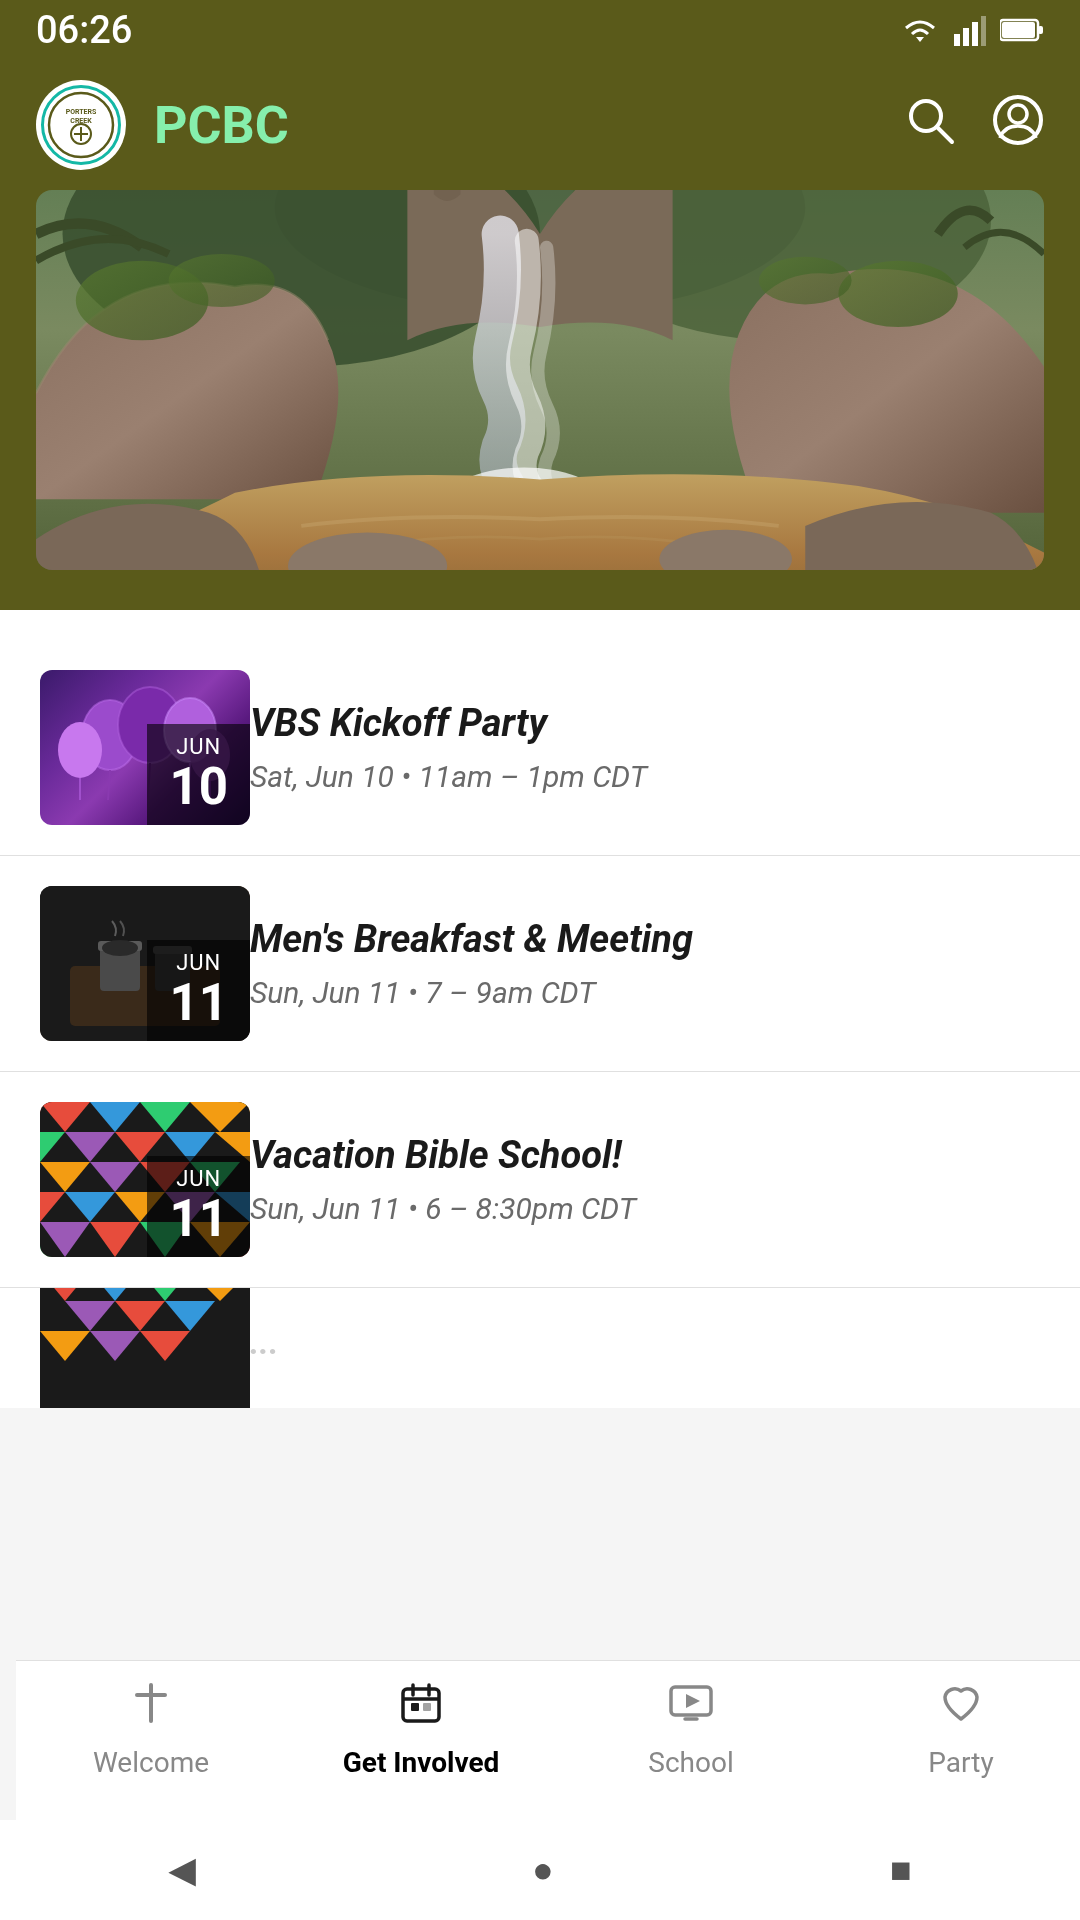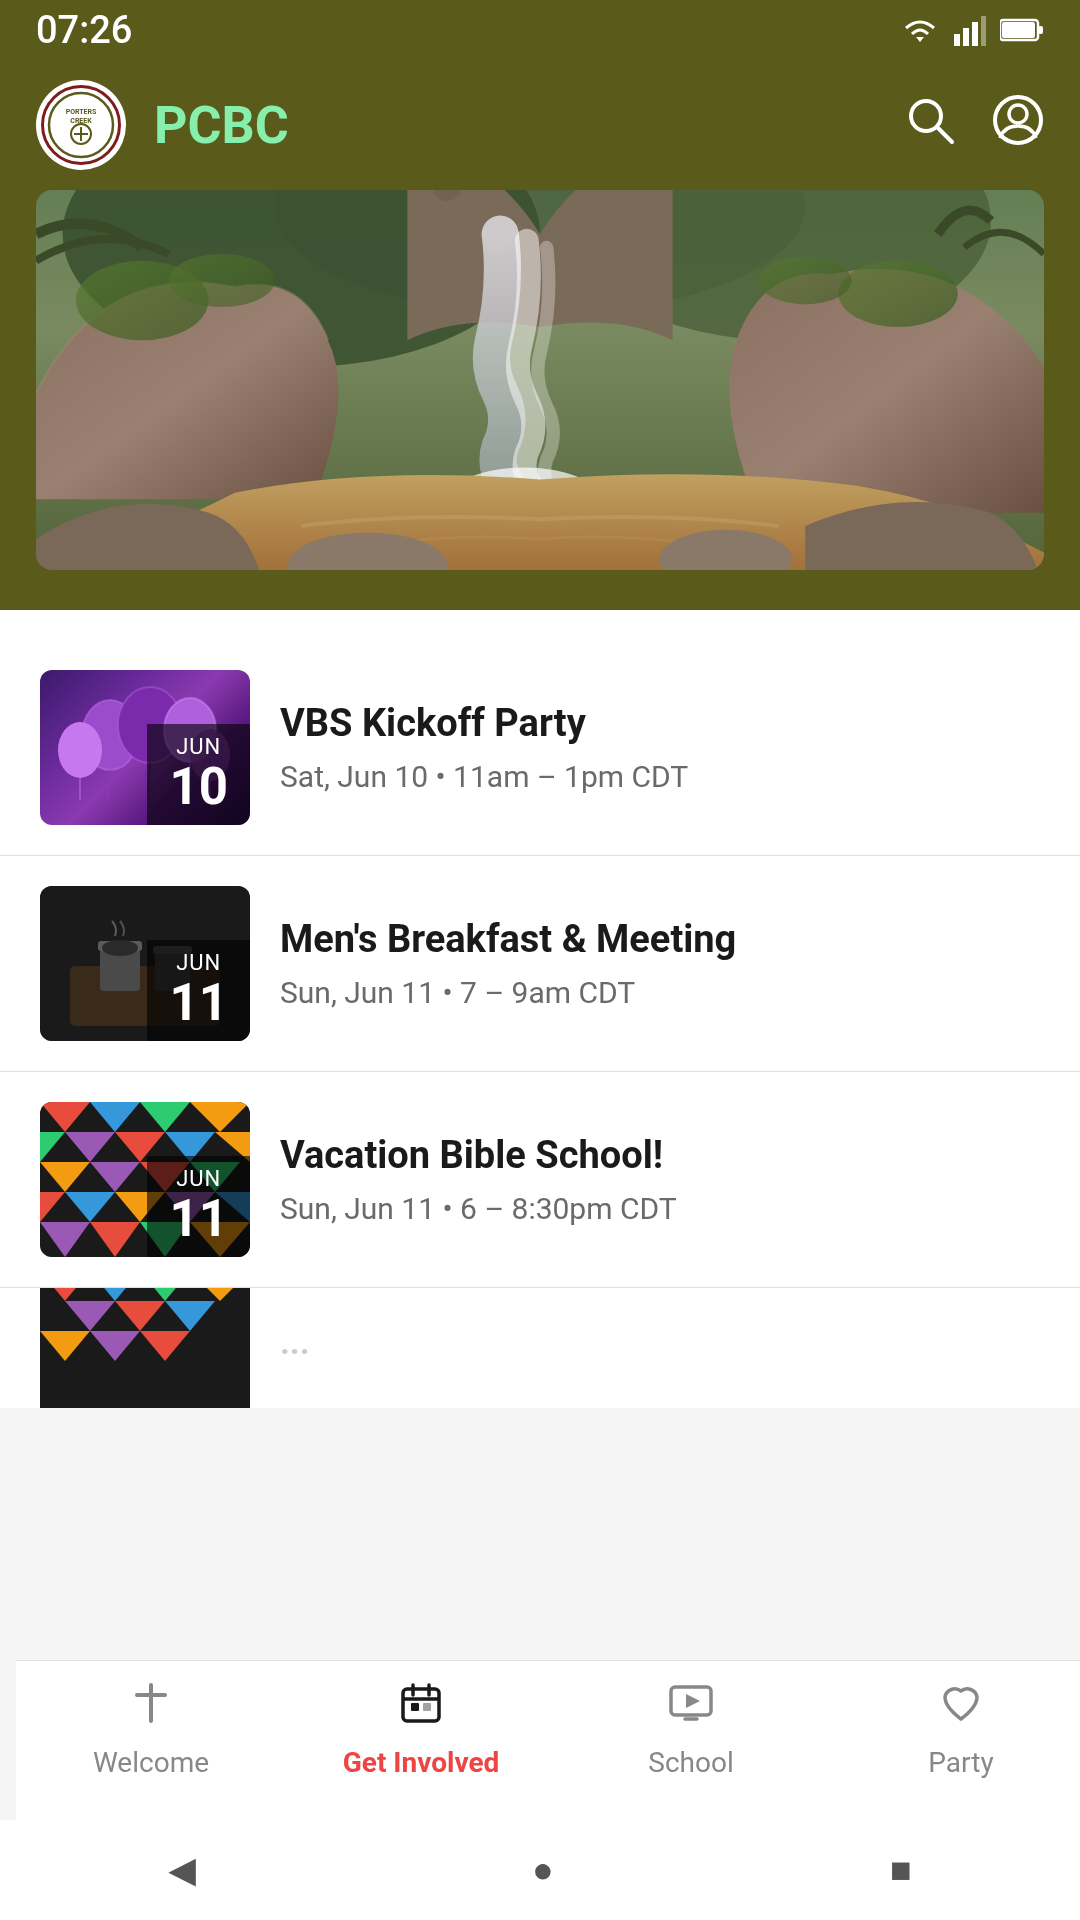--- a/index.html
+++ b/index.html
@@ -53,21 +53,21 @@
       display: flex;
       align-items: center;
       justify-content: center;
       overflow: hidden;
       flex-shrink: 0;
     }
     .logo-inner {
       width: 80px;
       height: 80px;
       border-radius: 50%;
-      border: 3px solid #7f1d1d;
+      border: 3px solid #14b8a6;
       display: flex;
       align-items: center;
       justify-content: center;
       font-size: 10px;
       color: #5a5a1a;
       text-align: left;
       line-height: 1.1;
       font-weight: bold;
     }
     .header-title {
@@ -163,21 +163,21 @@
       background: linear-gradient(135deg, #e74c3c 0%, #3498db 20%, #2ecc71 40%, #f39c12 60%, #9b59b6 80%, #e74c3c 100%);
     }
 
     
     .thumb-partial {
       background: linear-gradient(135deg, #e74c3c 0%, #3498db 20%, #2ecc71 40%, #f39c12 60%, #9b59b6 80%, #e74c3c 100%);
     }
 
     .event-info {
       flex: 1;
-      padding-left: 30px;
+      font-style: italic;
     }
     .event-title {
       font-size: 38px;
       font-weight: 700;
       color: #1a1a1a;
       line-height: 1.2;
       margin-bottom: 12px;
     }
     .event-time {
       font-size: 30px;
@@ -207,21 +207,21 @@
       flex: 1;
       display: flex;
       flex-direction: column;
       align-items: center;
       justify-content: center;
       gap: 10px;
       cursor: pointer;
       padding: 20px 0;
     }
     .nav-item.active .nav-label {
-      color: #ef4444;
+      color: #000000;
       font-weight: 700;
     }
     .nav-item .nav-label {
       font-size: 28px;
       color: #888;
       font-weight: 400;
     }
     .nav-icon {
       font-size: 44px;
       color: #888;
@@ -251,21 +251,21 @@
     .page-content {
       padding-bottom: 260px;
     }
   </style>
 </head>
 <body>
 
 <div class="page-content">
 
   <div class="status-bar">
-    <span class="status-time">07:26</span>
+    <span class="status-time">06:26</span>
     <div class="status-icons">
 
       <svg width="40" height="32" viewBox="0 0 40 32">
         <path d="M20 28 l-4-5 4-0 4 0z" fill="white"></path>
         <path d="M12 20 Q20 12 28 20" stroke="white" stroke-width="3" fill="none"></path>
         <path d="M6 14 Q20 2 34 14" stroke="white" stroke-width="3" fill="none"></path>
       </svg>
 
       <svg width="32" height="32" viewBox="0 0 32 32">
         <rect x="0" y="20" width="6" height="12" fill="white"></rect>

